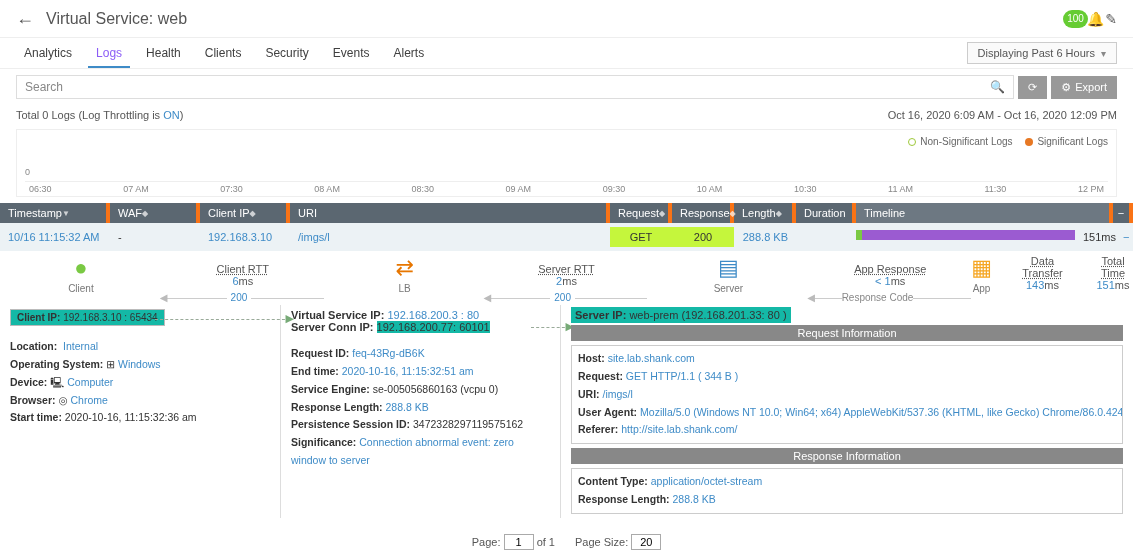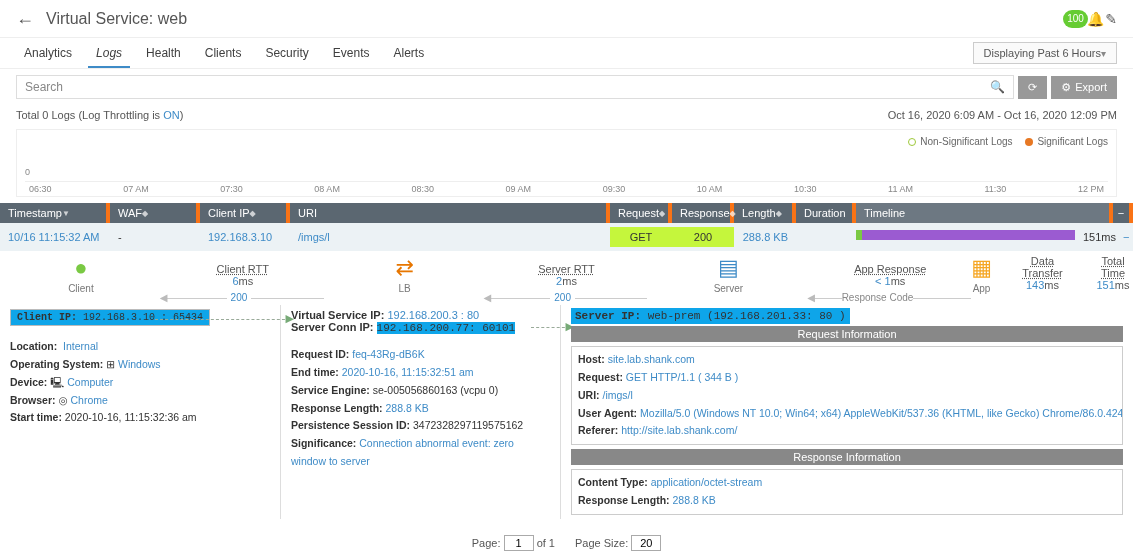--- a/index.html
+++ b/index.html
@@ -7,22 +7,22 @@
 a { color: #3e8bc7; text-decoration: none; }
 .header { display: flex; align-items: center; padding: 8px 16px; border-bottom: 1px solid #eee; }
 .back-arrow { font-size: 18px; margin-right: 12px; cursor: pointer; color: #555; }
 .title { font-size: 16px; color: #555; font-weight: 400; }
 .header-right { margin-left: auto; display: flex; align-items: center; }
 .badge-green { background: #6c3; color: #fff; border-radius: 10px; min-width: 22px; height: 18px; display: inline-flex; align-items: center; justify-content: center; font-size: 10px; padding: 0 4px; }
 .icon-btn { cursor: pointer; color: #555; font-size: 14px; }
 
 .tabrow { display: flex; align-items: center; padding: 0 16px; border-bottom: 1px solid #eee; font-size: 12px; }
 .tab { padding: 8px 8px 6px; margin-right: 8px; color: #404040; cursor: pointer; border-bottom: 2px solid transparent; }
-.tab.active { color: #404040; border-bottom-color: #3e8bc7; font-style: italic; }
-.timerange { margin-left: auto; border: 1px solid #ccc; padding: 4px 10px; font-size: 11px; color: #555; cursor: pointer; display: flex; align-items: center; background: #fafafa; }
+.tab.active { color: #8b5cf6; border-bottom-color: #3e8bc7; }
+.timerange { margin-left: auto; border: 1px solid #ccc; padding: 4px 10px; font-size: 11px; color: #555; cursor: pointer; display: flex; align-items: center; gap: 6px; background: #fafafa; }
 
 .searchrow { display: flex; gap: 4px; padding: 6px 16px; align-items: center; }
 .search { flex: 1; border: 1px solid #ddd; padding: 4px 8px; font-size: 12px; color: #888; display: flex; align-items: center; }
 .search-icon { margin-left: auto; cursor: pointer; color: #888; }
 .tool-btn { background: #999; color: #fff; border: none; padding: 5px 10px; font-size: 11px; cursor: pointer; display: inline-flex; align-items: center; gap: 4px; }
 
 .metarow { display: flex; justify-content: space-between; padding: 4px 16px 8px; font-size: 11px; color: #555; }
 
 .chart-area { margin: 0 16px 6px; border: 1px solid #eee; padding: 6px 8px 2px; background: #fff; }
 .legend { text-align: right; font-size: 10px; color: #666; }
@@ -57,21 +57,21 @@
 .node-icon.app { color: #f5a623; }
 .node-label { font-size: 10px; color: #777; margin-top: 2px; }
 .node-val { color: #3e8bc7; }
 
 .arrowrow { display: grid; grid-template-columns: 1fr 1fr 1fr 1fr 1fr 1fr 1fr; align-items: center; text-align: center; color: #999; font-size: 10px; }
 .arrowseg { border-top: 1px solid #ccc; position: relative; height: 0; }
 .arrowseg.left::before { content: "◀"; position: absolute; left: -2px; top: -7px; color: #bbb; font-size: 10px; }
 .arrowlabel { color: #3e8bc7; padding: 0 4px; }
 
 .ipbox { border: 1px solid #bbb; display: inline-block; padding: 2px 6px; font-size: 10px; }
-.hl-yellow { background: #0ea5e9; font-family: Liberation Mono, monospace; }
+.hl-yellow { background: #14b8a6; }
 
 .kv { line-height: 1.7; font-size: 10.5px; }
 .kv b { font-weight: 600; color: #333; }
 
 .sect-head { background: #888; color: #fff; font-size: 11px; text-align: center; padding: 2px 0; margin: 4px 0; }
 .info-panel { border: 1px solid #ccc; padding: 4px 6px; overflow-x: auto; white-space: nowrap; }
 
 .paginator { text-align: center; padding: 6px 8px 2px; font-size: 11px; color: #555; display: flex; gap: 20px; justify-content: center; }
 .paginator input { width: 30px; text-align: center; border: 1px solid #aaa; padding: 1px 2px; font-size: 11px; }
 </style>

